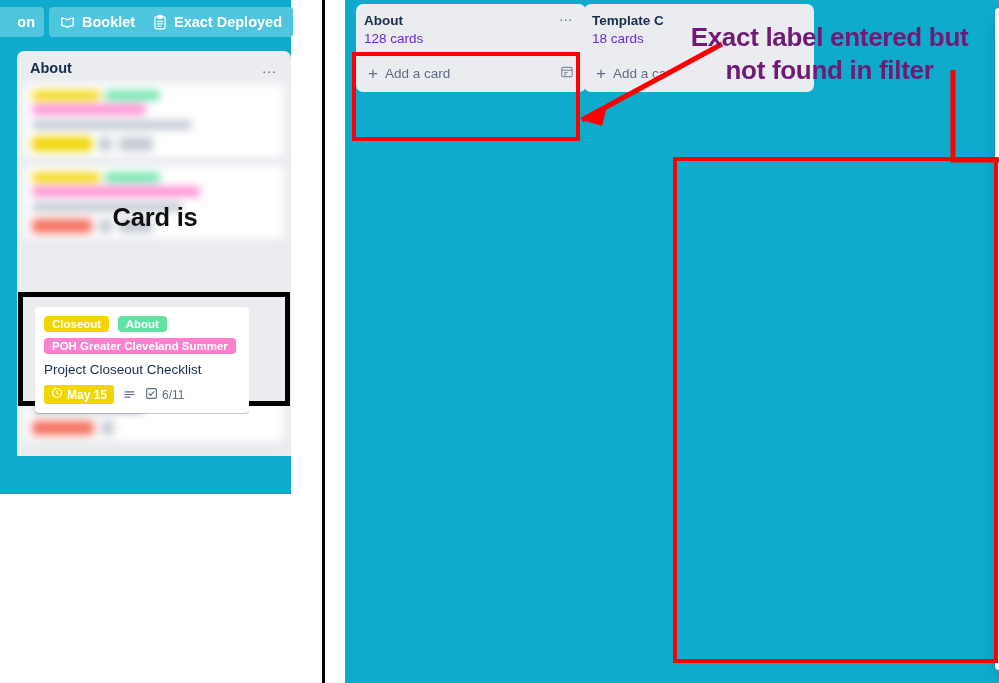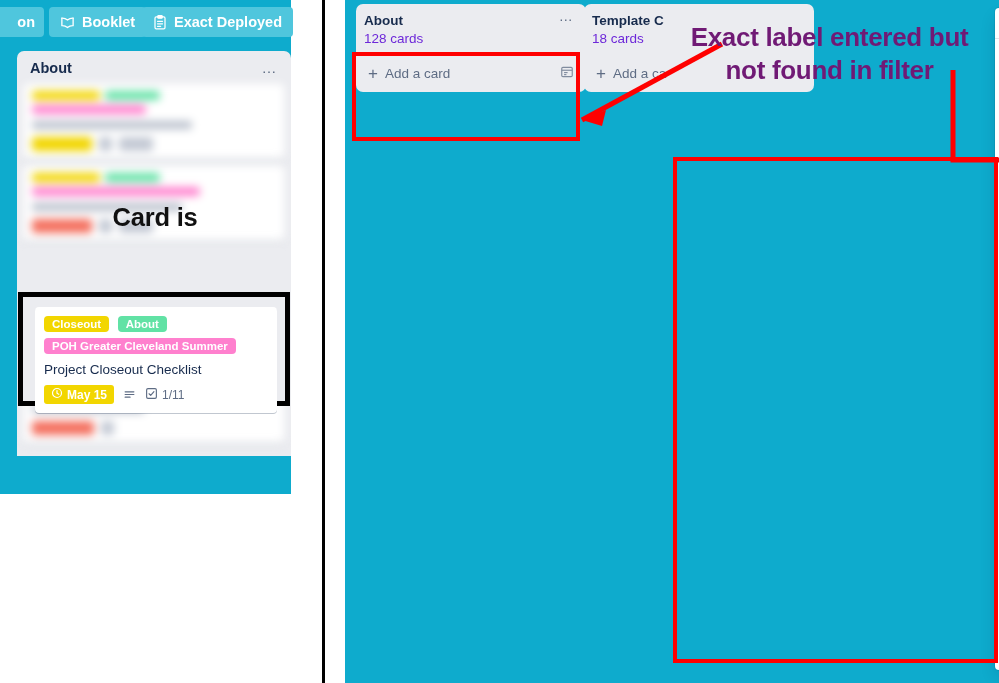--- a/index.html
+++ b/index.html
@@ -48,21 +48,21 @@
   .chiprow{display:flex;gap:5px;margin-bottom:5px;}
   .chip{height:9px;border-radius:4px;}
   .ctitle{height:8px;border-radius:3px;background:#b9c0cc;margin:7px 0 8px 0;}
   .cmeta{display:flex;gap:7px;align-items:center;}
   .cmetabox{height:14px;border-radius:3px;}
 
   
   #focus-wrap{position:absolute;left:18px;top:292px;width:272px;height:114px;
     border:5px solid #000000;box-sizing:border-box;background:#ebecf0;}
   #focus-card{
-    position:absolute;left:12px;top:10px;width:242px;
+    position:absolute;left:12px;top:10px;width:214px;
     background:#ffffff;border-radius:4px;padding:7px 9px 9px 9px;
     box-shadow:0 1px 0 rgba(9,30,66,.25);box-sizing:border-box;
   }
   .lbl{
     display:inline-flex;align-items:center;height:16px;border-radius:4px;
     padding:0 8px;color:#ffffff;font-size:11.5px;font-weight:700;
     box-sizing:border-box;margin:0 4px 4px 0;white-space:nowrap;
   }
   .lbl-yellow{background:#f2d600;}
   .lbl-green{background:#61e2a5;}
@@ -243,21 +243,21 @@
                 <line x1="4" y1="17" x2="13" y2="17"></line>
               </svg>
           </span>
           <span class="badge-plain">
             <span>
               <svg width="13" height="13" viewBox="0 0 24 24" fill="none" stroke="#5e6c84" stroke-width="2.1" stroke-linecap="round" stroke-linejoin="round">
                   <rect x="3" y="3" width="18" height="18" rx="2.5"></rect>
                   <path d="M7.5 12.5l3 3 6-7"></path>
                 </svg>
             </span>
-            <span>1/11</span>
+            <span>6/11</span>
           </span>
         </div>
       </div>
     </div>
   </div>
 
   <div id="divider"></div>
 
   <div id="pane-right">
     <div id="right-teal"></div>

